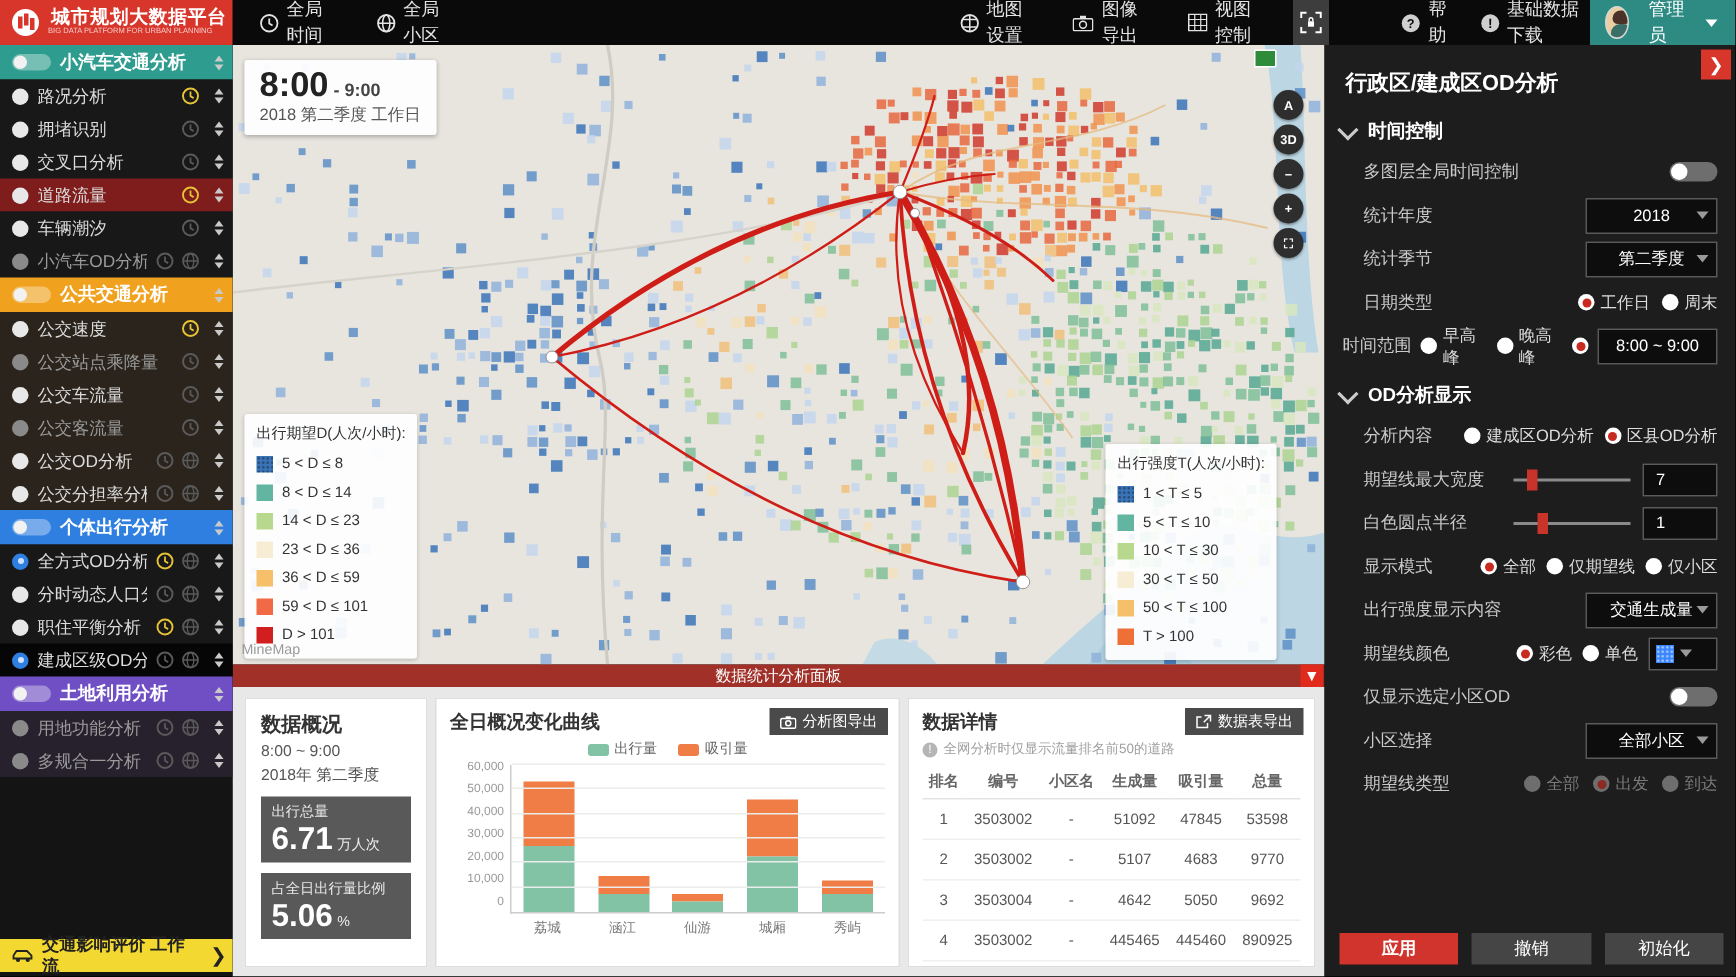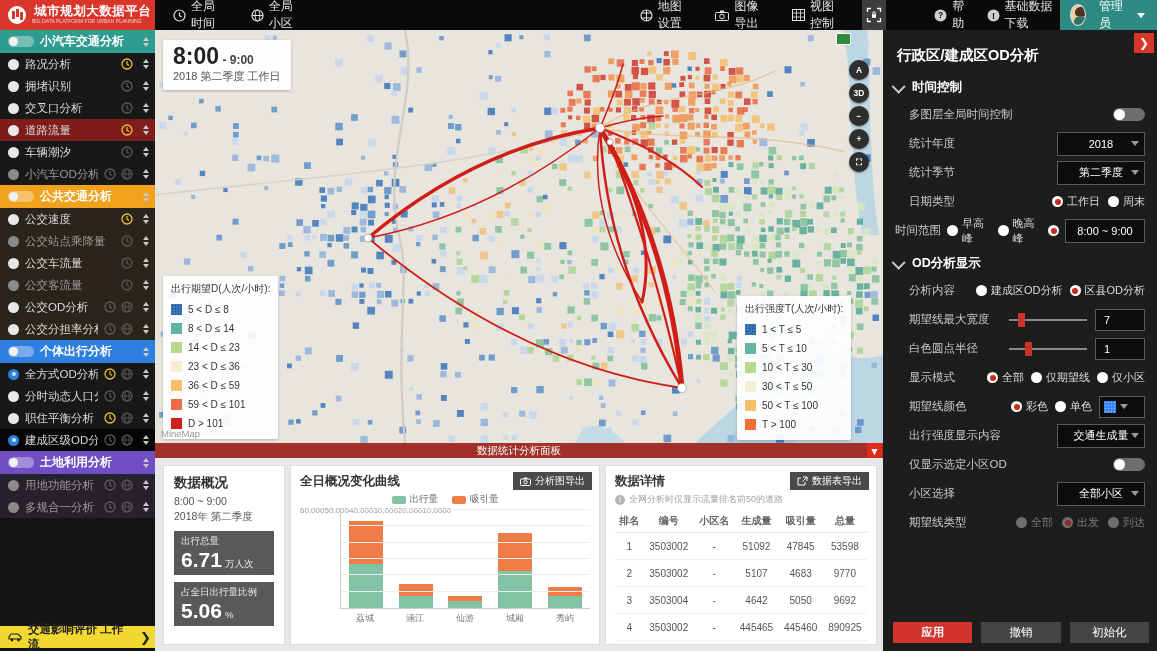--- a/index.html
+++ b/index.html
@@ -71,21 +71,21 @@
   .stat-box .lb{font-size:9.5px;color:#e8e8e8;}
   .stat-box .vl{font-size:21px;font-weight:bold;color:#fff;line-height:23px;}
   .stat-box .un{font-size:9.5px;font-weight:normal;color:#eee;margin-left:3px;}
   #card-chart{left:135px;top:7px;width:310px;height:180px;padding:7px 9px;}
   .card-ti{font-size:12.5px;font-weight:bold;color:#333;}
   .export-btn{position:absolute;right:7px;top:6px;background:#4a4a4a;color:#fff;font-size:10px;height:18px;display:flex;align-items:center;gap:4px;padding:0 7px;cursor:pointer;}
   #chart-legend{display:flex;justify-content:center;gap:14px;margin-top:3px;}
   .cl-item{display:flex;align-items:center;gap:4px;font-size:9.5px;color:#666;}
   .cl-sw{width:14px;height:8px;border-radius:2px;}
   #chart-wrap{display:flex;margin-top:4px;}
-  #yaxis{width:40px;display:flex;justify-content:space-between;height:98px;padding-right:4px;box-sizing:border-box;}
+  #yaxis{width:40px;display:flex;flex-direction:column;justify-content:space-between;height:98px;padding-right:4px;box-sizing:border-box;}
   #yaxis div{font-size:8px;color:#999;text-align:right;line-height:8px;transform:translateY(-3px);}
   #plot{position:relative;flex:1;height:98px;border-left:1px solid #ccc;border-bottom:1px solid #ccc;}
   .gline{position:absolute;left:0;right:0;height:1px;background:#ececec;}
   #bars{position:absolute;left:0;right:0;bottom:0;top:0;display:flex;justify-content:space-around;align-items:flex-end;}
   .bar-g{width:34px;display:flex;flex-direction:column-reverse;}
   .bar-seg{width:100%;background-image:radial-gradient(rgba(0,0,0,.12) .8px,transparent .9px);background-size:4px 4px;}
   #xlabels{display:flex;justify-content:space-around;margin-left:40px;margin-top:3px;}
   #xlabels div{font-size:9px;color:#777;width:34px;text-align:center;}
   #card-table{left:450px;top:7px;width:272px;height:180px;padding:7px 9px;}
   .note{display:flex;align-items:center;gap:4px;font-size:9px;color:#a0a0a0;margin-top:3px;}
@@ -1978,42 +1978,42 @@
           <span class="radio"></span>
           <span>仅期望线</span>
         </span>
       <span class="ropt">
           <span class="radio"></span>
           <span>仅小区</span>
         </span>
     </span>
   </div>
   <div class="rp-row">
+    <span class="rp-label">出行强度显示内容</span>
+    <span class="rp-select">
+        <span>交通生成量</span>
+        <span class="sc"></span>
+      </span>
+  </div>
+  <div class="rp-row">
     <span class="rp-label">期望线颜色</span>
     <span class="rp-right" style="gap:7px">
       <span class="ropt">
           <span class="radio sel"></span>
           <span>彩色</span>
         </span>
       <span class="ropt">
           <span class="radio"></span>
           <span>单色</span>
         </span>
       <span class="color-sel">
           <span class="color-sw"></span>
           <span class="sc" style="position:static;width:0;height:0;border-left:4px solid transparent;border-right:4px solid transparent;border-top:5px solid #9a9a9a"></span>
         </span>
     </span>
-  </div>
-  <div class="rp-row">
-    <span class="rp-label">出行强度显示内容</span>
-    <span class="rp-select">
-        <span>交通生成量</span>
-        <span class="sc"></span>
-      </span>
   </div>
   <div class="rp-row">
     <span class="rp-label">仅显示选定小区OD</span>
     <span class="toggle"></span>
   </div>
   <div class="rp-row">
     <span class="rp-label">小区选择</span>
     <span class="rp-select">
         <span>全部小区</span>
         <span class="sc"></span>

